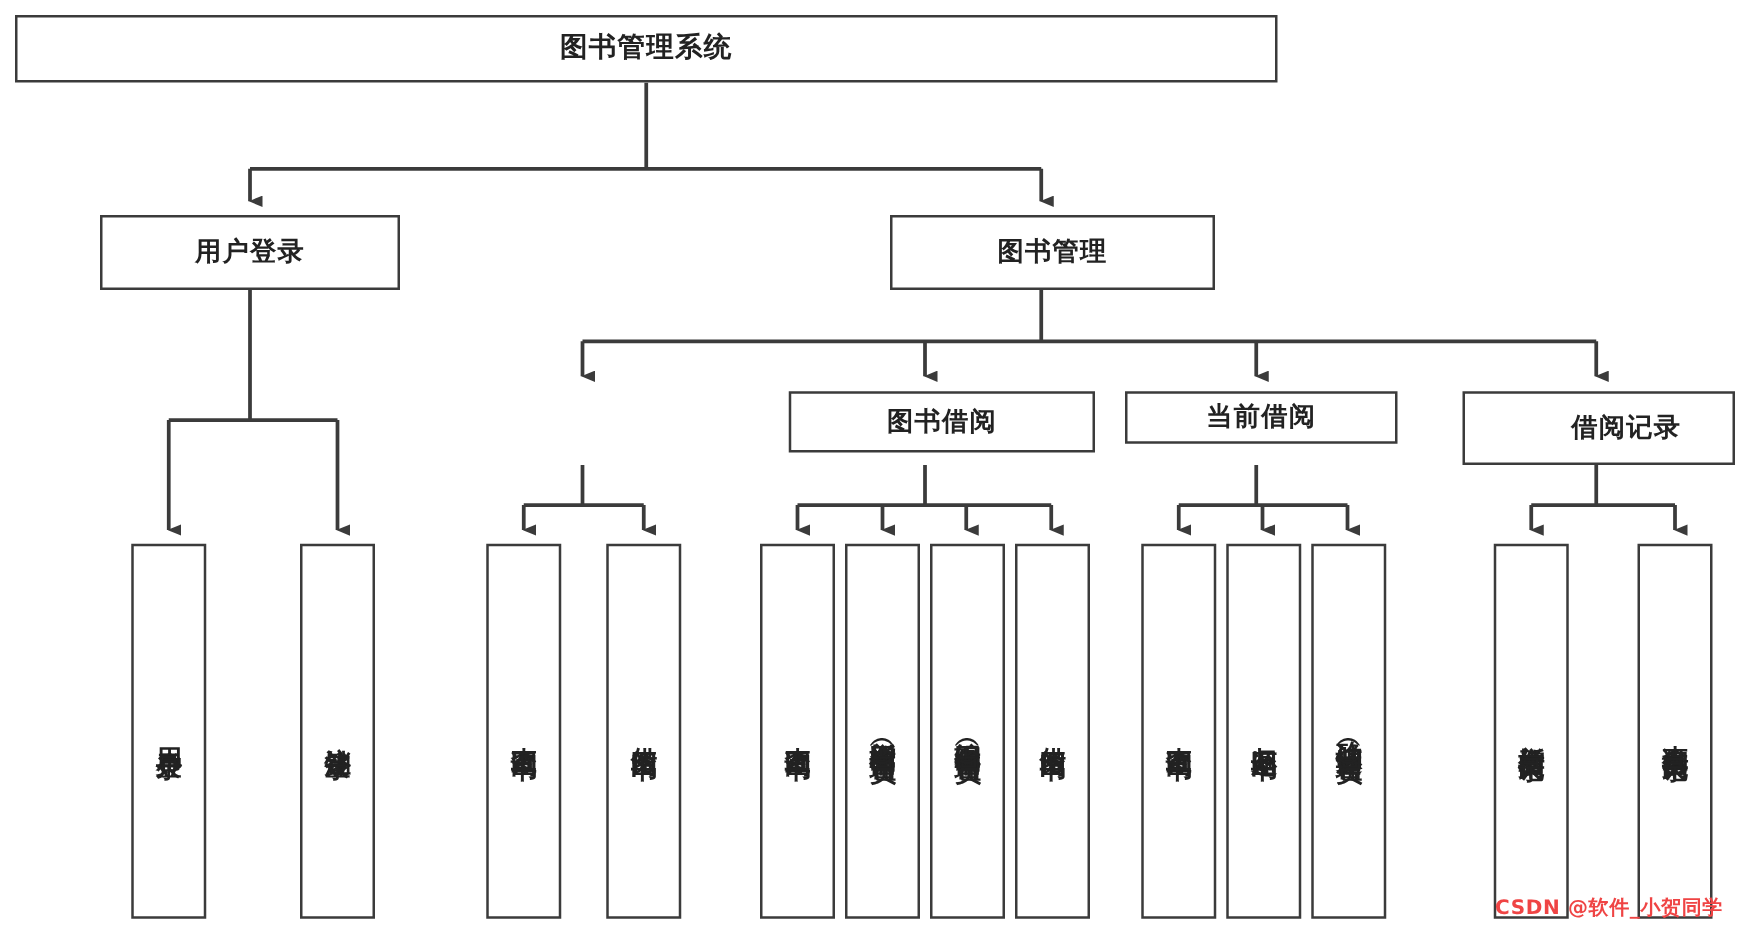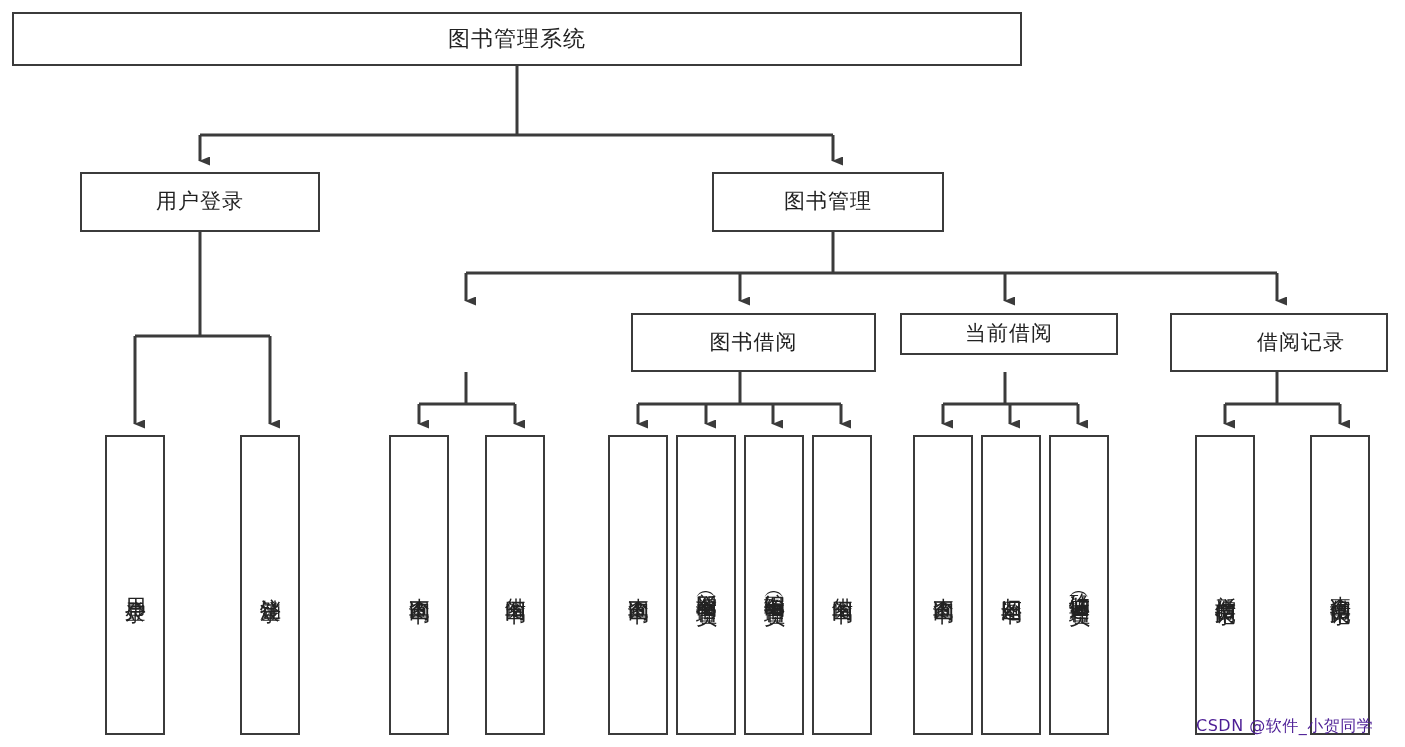--- a/index.html
+++ b/index.html
@@ -7,20 +7,21 @@
   body{
     font-family:"DejaVu Sans","Liberation Sans",sans-serif;
     color:#1a1a1a;
   }
   #canvas{
     position:relative;
     width:1405px;
     height:747px;
     background:#ffffff;
     overflow:hidden;
+    font-weight:bold;
   }
   svg#wires{
     position:absolute;
     left:0; top:0;
     width:1405px;
     height:747px;
     pointer-events:none;
   }
   .node{
     position:absolute;
@@ -51,21 +52,21 @@
     font-size:21px;
     line-height:1.18;
     letter-spacing:2px;
     white-space:nowrap;
     max-height:100%;
   }
   .node.root .label{ font-size:22px; }
   .watermark{
     position:absolute;
     font-size:16px;
-    color:#4c1d95;
+    color:#ef4444;
     letter-spacing:0.5px;
     white-space:nowrap;
     user-select:none;
   }
 </style>
 </head>
 <body>
 
 <div id="canvas">
 
@@ -120,26 +121,26 @@
   </svg>
 
   <div class="node root" style="left:12px; top:12px; width:1010px; height:54px;">
     <span class="label">图书管理系统</span>
   </div>
 
   <div class="node" style="left:80px; top:172px; width:240px; height:60px;">
     <span class="label">用户登录</span>
   </div>
 
-  <div class="node" style="left:712px; top:172px; width:232px; height:60px;">
+  <div class="node" style="left:712px; top:172px; width:260px; height:60px;">
     <span class="label">图书管理</span>
   </div>
 
 
-  <div class="node" style="left:631px; top:313px; width:245px; height:59px;">
+  <div class="node" style="left:631px; top:313px; width:245px; height:49px;">
     <span class="label">图书借阅</span>
   </div>
 
   <div class="node" style="left:900px; top:313px; width:218px; height:42px;">
     <span class="label">当前借阅</span>
   </div>
 
   <div class="node" style="left:1170px; top:313px; width:218px; height:59px;padding-left:44px;">
     <span class="label">借阅记录</span>
   </div>

